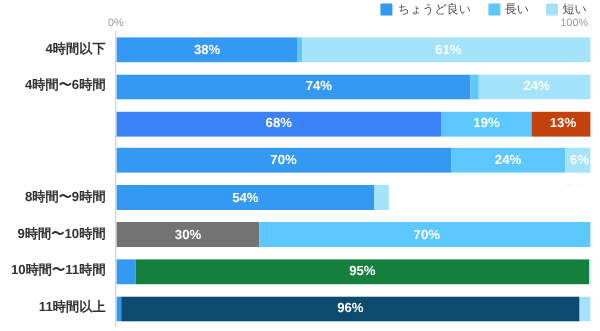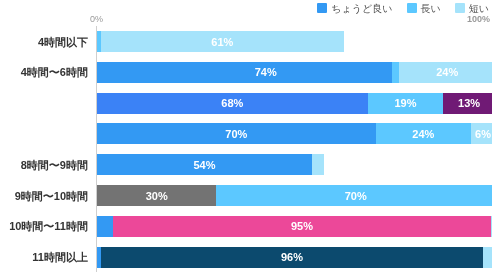--- a/index.html
+++ b/index.html
@@ -50,21 +50,21 @@
 
   
   .axis-end-label {
     position: absolute;
     font-size: 9px;
     color: #9a9a9a;
     line-height: 10px;
     white-space: nowrap;
   }
   #axis-zero-label { left: 90px; top: 14px; }
-  #axis-hundred-label { right: 2px; top: 14px; text-align: right; font-weight: bold; }
+  #axis-hundred-label { right: 2px; top: 14px; text-align: right; }
 
   
   .axis-rule {
     position: absolute;
     top: 26px;
     width: 1px;
     background: #cfcfcf;
   }
   #axis-rule-left  { left: 96px; height: 246px; }
   #axis-rule-right { left: 495px; height: 246px; }
@@ -151,20 +151,23 @@
   <div class="axis-end-label" id="axis-zero-label">0%</div>
   <div class="axis-end-label" id="axis-hundred-label">100%</div>
 
   <div class="axis-rule" id="axis-rule-left"></div>
   <div class="axis-rule" id="axis-rule-right"></div>
 
   <div id="rows-container">
       <div class="row" style="top: 26px;">
         <div class="row-label">4時間以下</div>
         <div class="bar">
+          <div class="seg" style="width: 38%; background: rgb(51, 153, 243);">
+            <span class="seg-text">38%</span>
+          </div>
           <div class="seg" style="width: 1%; background: rgb(92, 200, 255);"></div>
           <div class="callout" style="color: rgb(92, 200, 255); left: 250.24px;"><span class="dots">···</span><span>1%</span></div>
           <div class="seg" style="width: 61%; background: rgb(165, 227, 251);">
             <span class="seg-text">61%</span>
           </div>
         </div>
       </div>
       <div class="row" style="top: 56.8px;">
         <div class="row-label">4時間〜6時間</div>
         <div class="bar">
@@ -179,21 +182,21 @@
         </div>
       </div>
       <div class="row" style="top: 87.6px;">
         <div class="bar">
           <div class="seg" style="width: 68%; background: #3b82f6;">
             <span class="seg-text">68%</span>
           </div>
           <div class="seg" style="width: 19%; background: rgb(92, 200, 255);">
             <span class="seg-text">19%</span>
           </div>
-          <div class="seg" style="width: 13%; background: #701a75;">
+          <div class="seg" style="width: 13%; background: #c2410c;">
             <span class="seg-text">13%</span>
           </div>
         </div>
       </div>
       <div class="row" style="top: 118.4px;">
         <div class="bar">
           <div class="seg" style="width: 70%; background: rgb(51, 153, 243);">
             <span class="seg-text">70%</span>
           </div>
           <div class="seg" style="width: 24%; background: rgb(92, 200, 255);">
@@ -225,21 +228,21 @@
           </div>
           <div class="seg" style="width: 0%; background: rgb(165, 227, 251);"></div>
           <div class="callout" style="color: rgb(165, 227, 251); right: 2px;"><span>0%</span><span class="dots">···</span></div>
         </div>
       </div>
       <div class="row" style="top: 210.8px;">
         <div class="row-label">10時間〜11時間</div>
         <div class="bar">
           <div class="seg" style="width: 4%; background: rgb(51, 153, 243);"></div>
           <div class="callout" style="color: rgb(51, 153, 243); left: 99px;"><span class="dots">···</span><span>4%</span></div>
-          <div class="seg" style="width: 95%; background: #ec4899;">
+          <div class="seg" style="width: 95%; background: #15803d;">
             <span class="seg-text">95%</span>
           </div>
           <div class="seg" style="width: 1%; background: rgb(165, 227, 251);"></div>
           <div class="callout" style="color: rgb(165, 227, 251); right: 2px;"><span>1%</span><span class="dots">···</span></div>
         </div>
       </div>
       <div class="row" style="top: 241.6px;">
         <div class="row-label">11時間以上</div>
         <div class="bar">
           <div class="seg" style="width: 1%; background: rgb(51, 153, 243);"></div>

